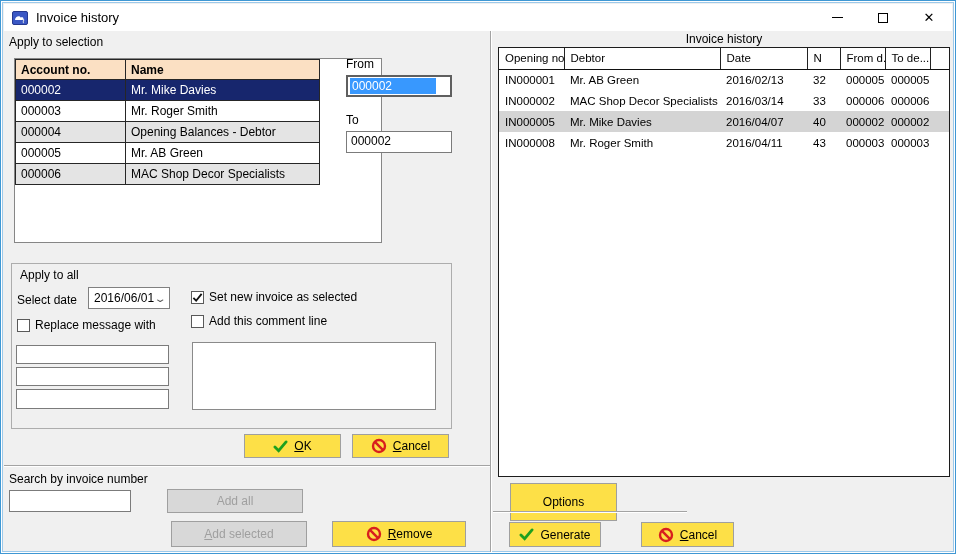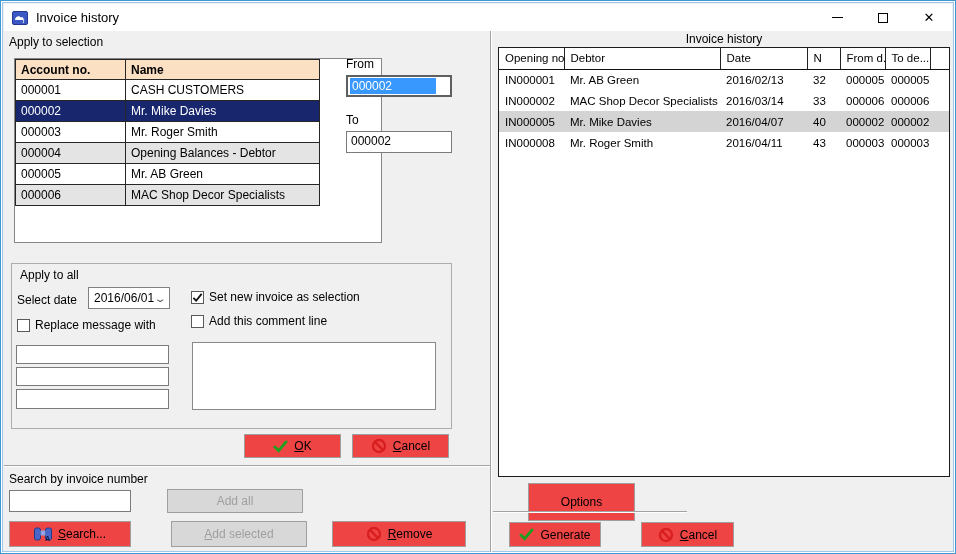--- a/index.html
+++ b/index.html
@@ -16,21 +16,21 @@
   .titlebar .app-icon { width:16px; height:16px; margin-left:8px; }
   .titlebar .title { margin-left:8px; font-size:13px; }
   .win-controls { position:absolute; right:0; top:0; height:27px; display:flex; }
   .win-btn { width:46px; height:27px; display:flex; align-items:center; justify-content:center;
     background:#fff; border:none; cursor:default; }
   .glyph-min { width:11px; height:1px; background:#000; display:block; }
   .glyph-max { width:10px; height:10px; border:1px solid #000; display:block; }
   .glyph-close { font-size:13px; line-height:1; color:#000; }
   .lbl { position:absolute; white-space:nowrap; }
   .btn { position:absolute; display:flex; align-items:center; justify-content:center; gap:6px;
-    background:#ef4444; border:1px solid #9f9f9f; font:12px "Liberation Sans","DejaVu Sans",sans-serif;
+    background:#fde047; border:1px solid #9f9f9f; font:12px "Liberation Sans","DejaVu Sans",sans-serif;
     color:#000; padding:0; }
   .btn.disabled { color:#9f9f9f; background:#d8d8d8; }
   .accel { display:inline-block; }
   .accel::first-letter { text-decoration:underline; }
   .tb { position:absolute; background:#fff; border:1px solid #7b7b7b; padding:2px 4px;
     font:12px "Liberation Sans","DejaVu Sans",sans-serif; overflow:hidden; white-space:nowrap; }
   .tb.focus { border:2px solid #5f5f5f; padding:1px 2px; }
   .tb .hl { display:block; width:88%; height:100%; background:var(--highlight-blue,#3898fe);
     color:#fff; padding:1px 2px; }
   .etch-h { position:absolute; height:0; border-top:1px solid #a3a3a3; border-bottom:1px solid #ffffff; }
@@ -99,24 +99,20 @@
           <col style="width:110px">
           <col>
         </colgroup>
       <thead>
         <tr>
           <th>Account no.</th>
           <th>Name</th>
         </tr>
       </thead>
       <tbody>
-          <tr>
-            <td>000001</td>
-            <td>CASH CUSTOMERS</td>
-          </tr>
           <tr class="sel">
             <td>000002</td>
             <td>Mr. Mike Davies</td>
           </tr>
           <tr>
             <td>000003</td>
             <td>Mr. Roger Smith</td>
           </tr>
           <tr class="alt">
             <td>000004</td>
@@ -150,21 +146,21 @@
       <span>2016/06/01</span>
       <span class="chev">⌄</span>
     </div>
 
     <div class="checkbox checked" style="left:179px;top:26px">
       <span class="cb-box">
         <svg width="11" height="11" viewBox="0 0 12 12">
             <path d="M1.5 6.5 L4.5 9.5 L10.5 2" stroke="#111" stroke-width="2" fill="none"></path>
           </svg>
       </span>
-      <span>Set new invoice as selection</span>
+      <span>Set new invoice as selected</span>
     </div>
     <div class="checkbox" style="left:5px;top:54px">
       <span class="cb-box">
         
       </span>
       <span>Replace message with</span>
     </div>
     <div class="checkbox" style="left:179px;top:50px">
       <span class="cb-box">
         
@@ -193,29 +189,20 @@
         <line x1="3.9" y1="3.9" x2="12.1" y2="12.1" stroke="var(--cancel-red,#d81e1e)" stroke-width="2.4"></line>
       </svg>
     <span class="accel">Cancel</span>
   </button>
 
   <div class="etch-h" style="left:3px;top:464px;width:486px"></div>
   <span class="lbl" style="left:8px;top:471px">Search by invoice number</span>
   <div class="tb" style="left:8px;top:489px;width:122px;height:22px">
     <span></span>
   </div>
-  <button class="btn" style="left:8px;top:520px;width:122px;height:26px">
-    <svg width="18" height="14" viewBox="0 0 18 14">
-      <rect x="0.5" y="1" width="6" height="12" rx="2" fill="var(--binocular-blue,#4a66c8)" stroke="#203a8a"></rect>
-      <rect x="11.5" y="1" width="6" height="12" rx="2" fill="var(--binocular-blue,#4a66c8)" stroke="#203a8a"></rect>
-      <rect x="6.5" y="3.5" width="5" height="5" fill="#8ea4e6"></rect>
-      <text x="11" y="13.5" font-size="7" fill="#101a40" font-family="Liberation Sans,sans-serif" font-weight="bold">A</text>
-    </svg>
-    <span class="accel">Search...</span>
-  </button>
   <button class="btn disabled" style="left:166px;top:488px;width:136px;height:24px">
     <span>Add all</span>
   </button>
   <button class="btn" style="left:331px;top:520px;width:134px;height:26px">
     <svg width="16" height="16" viewBox="0 0 16 16">
         <circle cx="8" cy="8" r="6" stroke="var(--cancel-red,#d81e1e)" stroke-width="2.4" fill="none"></circle>
         <line x1="3.9" y1="3.9" x2="12.1" y2="12.1" stroke="var(--cancel-red,#d81e1e)" stroke-width="2.4"></line>
       </svg>
     <span class="accel">Remove</span>
   </button>
@@ -283,21 +270,21 @@
             <td>2016/04/11</td>
             <td>43</td>
             <td>000003</td>
             <td>000003</td>
             <td></td>
           </tr>
         </tbody>
     </table>
   </div>
 
-  <button class="btn" style="left:527px;top:482px;width:107px;height:38px">
+  <button class="btn" style="left:509px;top:482px;width:107px;height:38px">
     <span>Options</span>
   </button>
   <div class="etch-h" style="left:492px;top:510px;width:194px"></div>
   <button class="btn" style="left:508px;top:521px;width:92px;height:25px">
     <svg width="15" height="13" viewBox="0 0 16 14">
         <path d="M2 7.5 L6 11.5 L14 2" stroke="var(--ok-green,#1ea01e)" stroke-width="3" fill="none" stroke-linecap="round"></path>
       </svg>
     <span>Generate</span>
   </button>
   <button class="btn" style="left:640px;top:521px;width:93px;height:25px">

